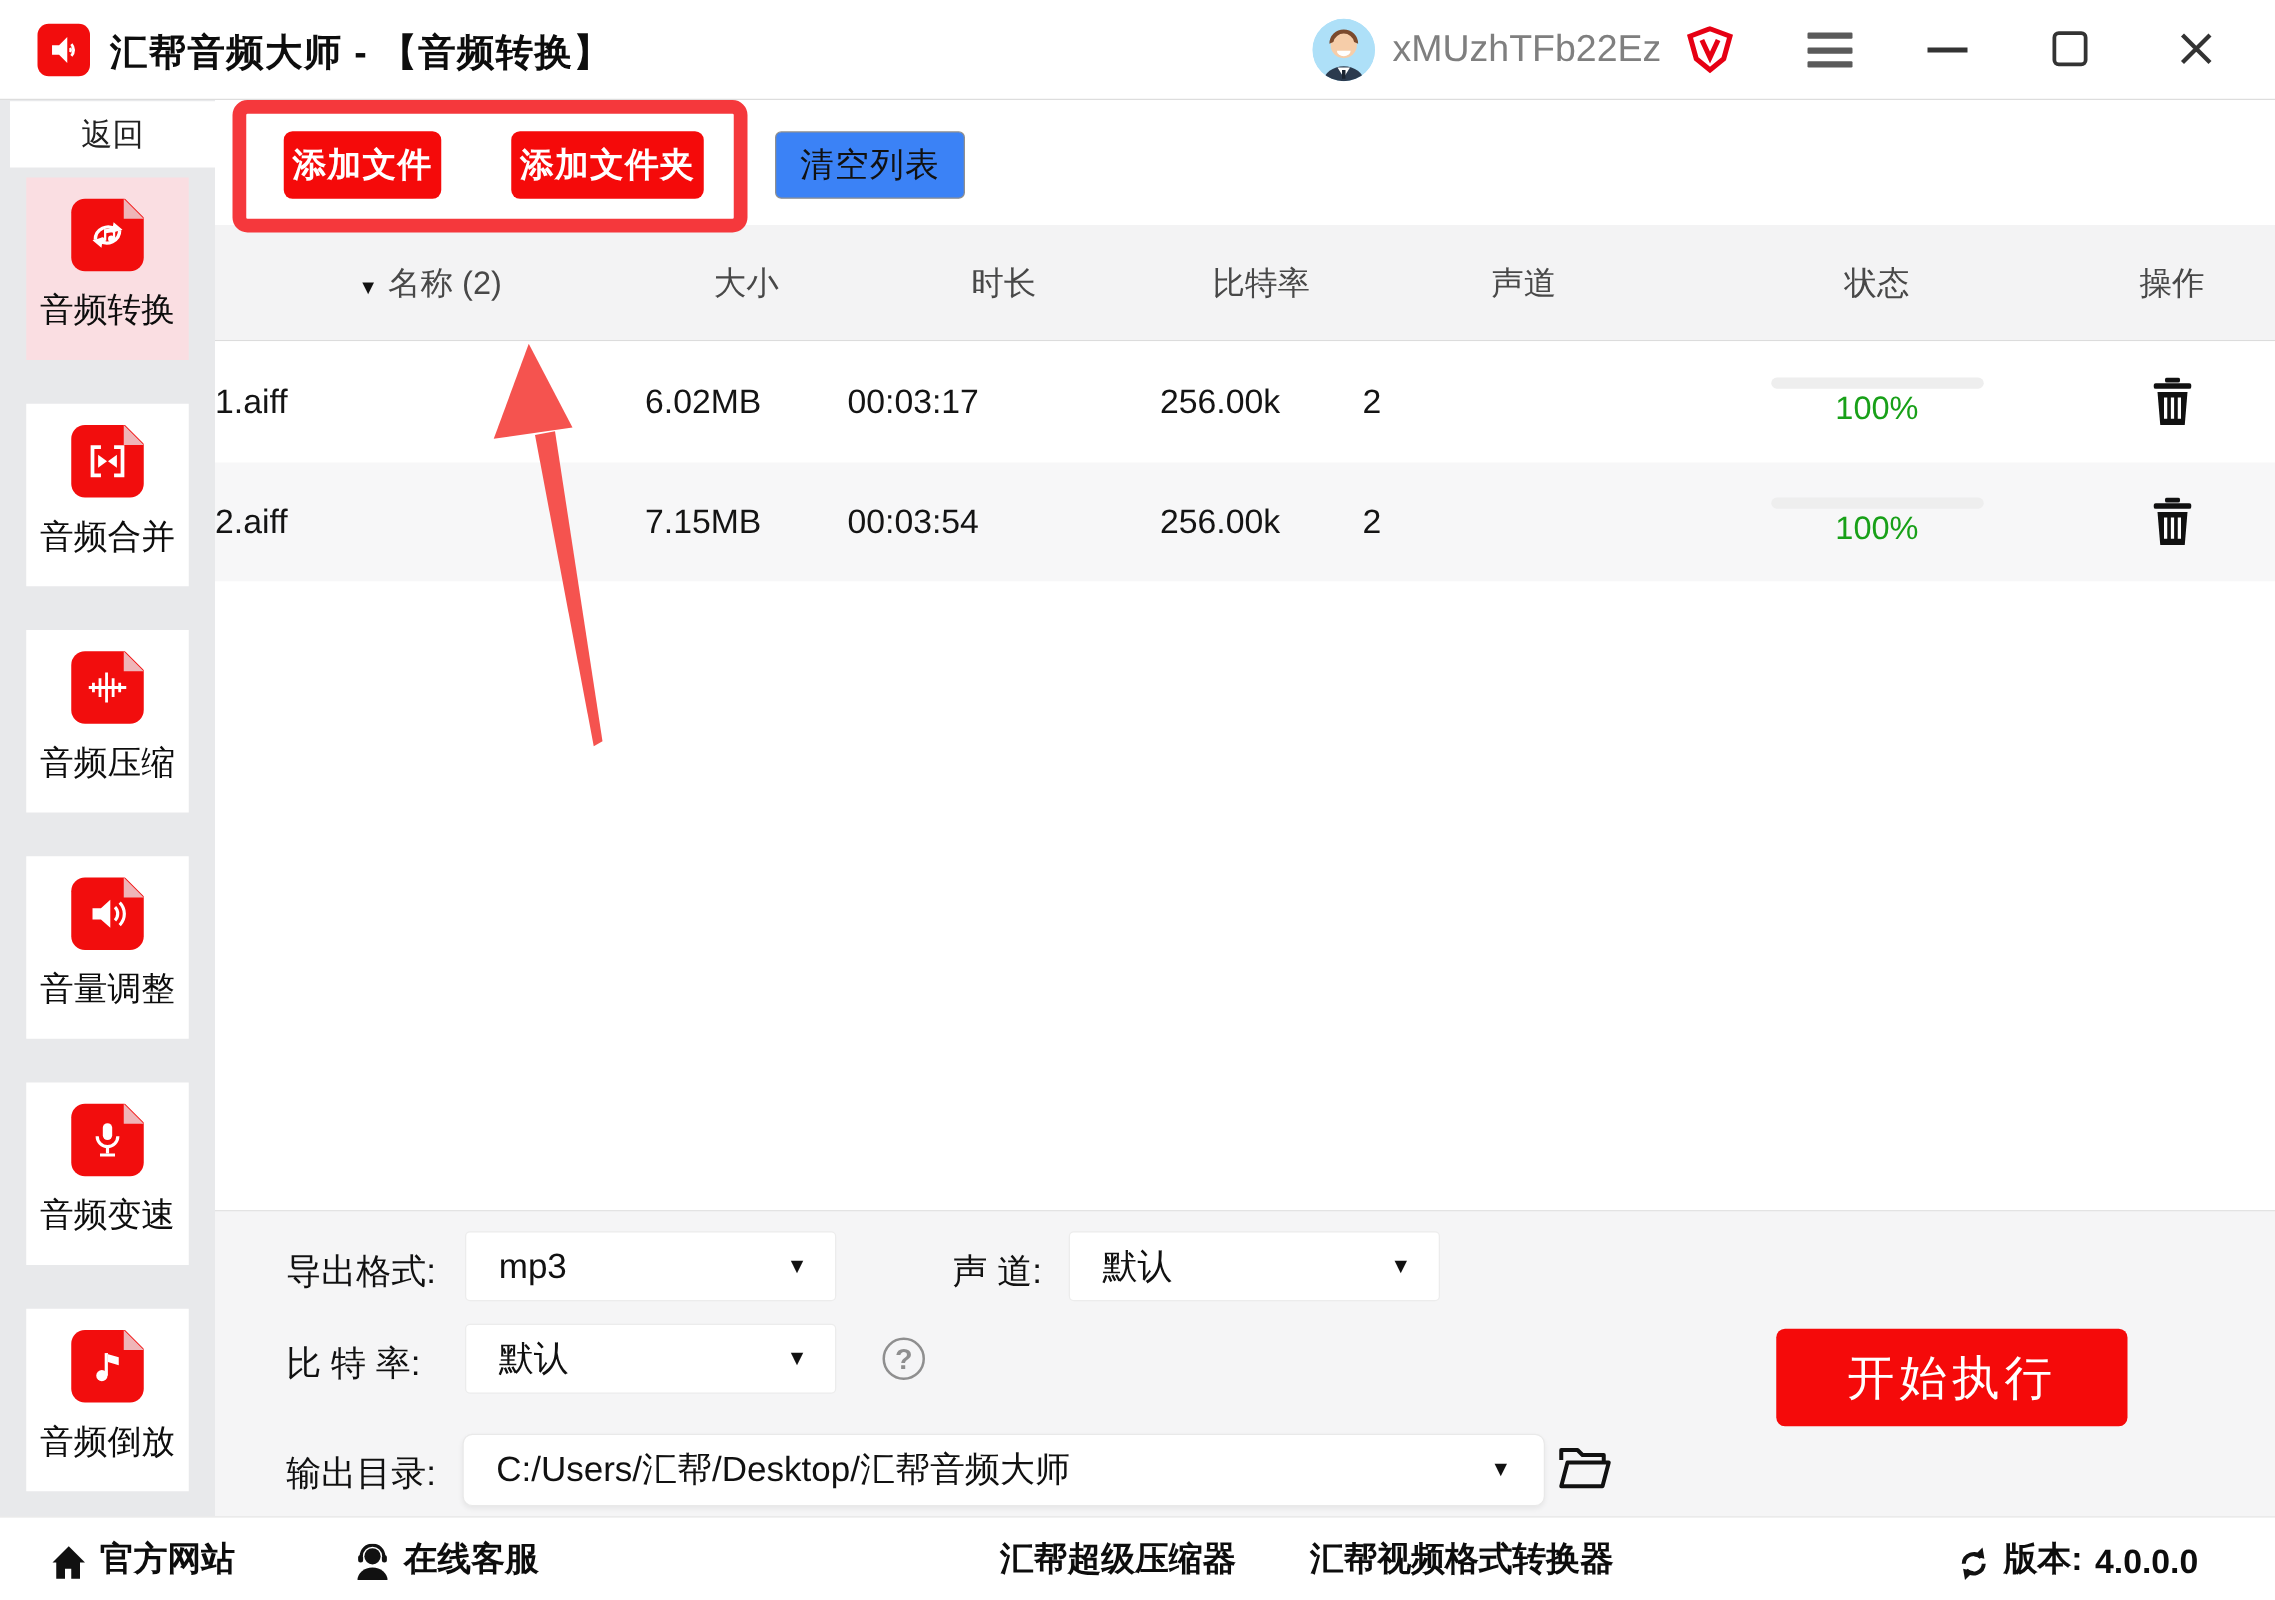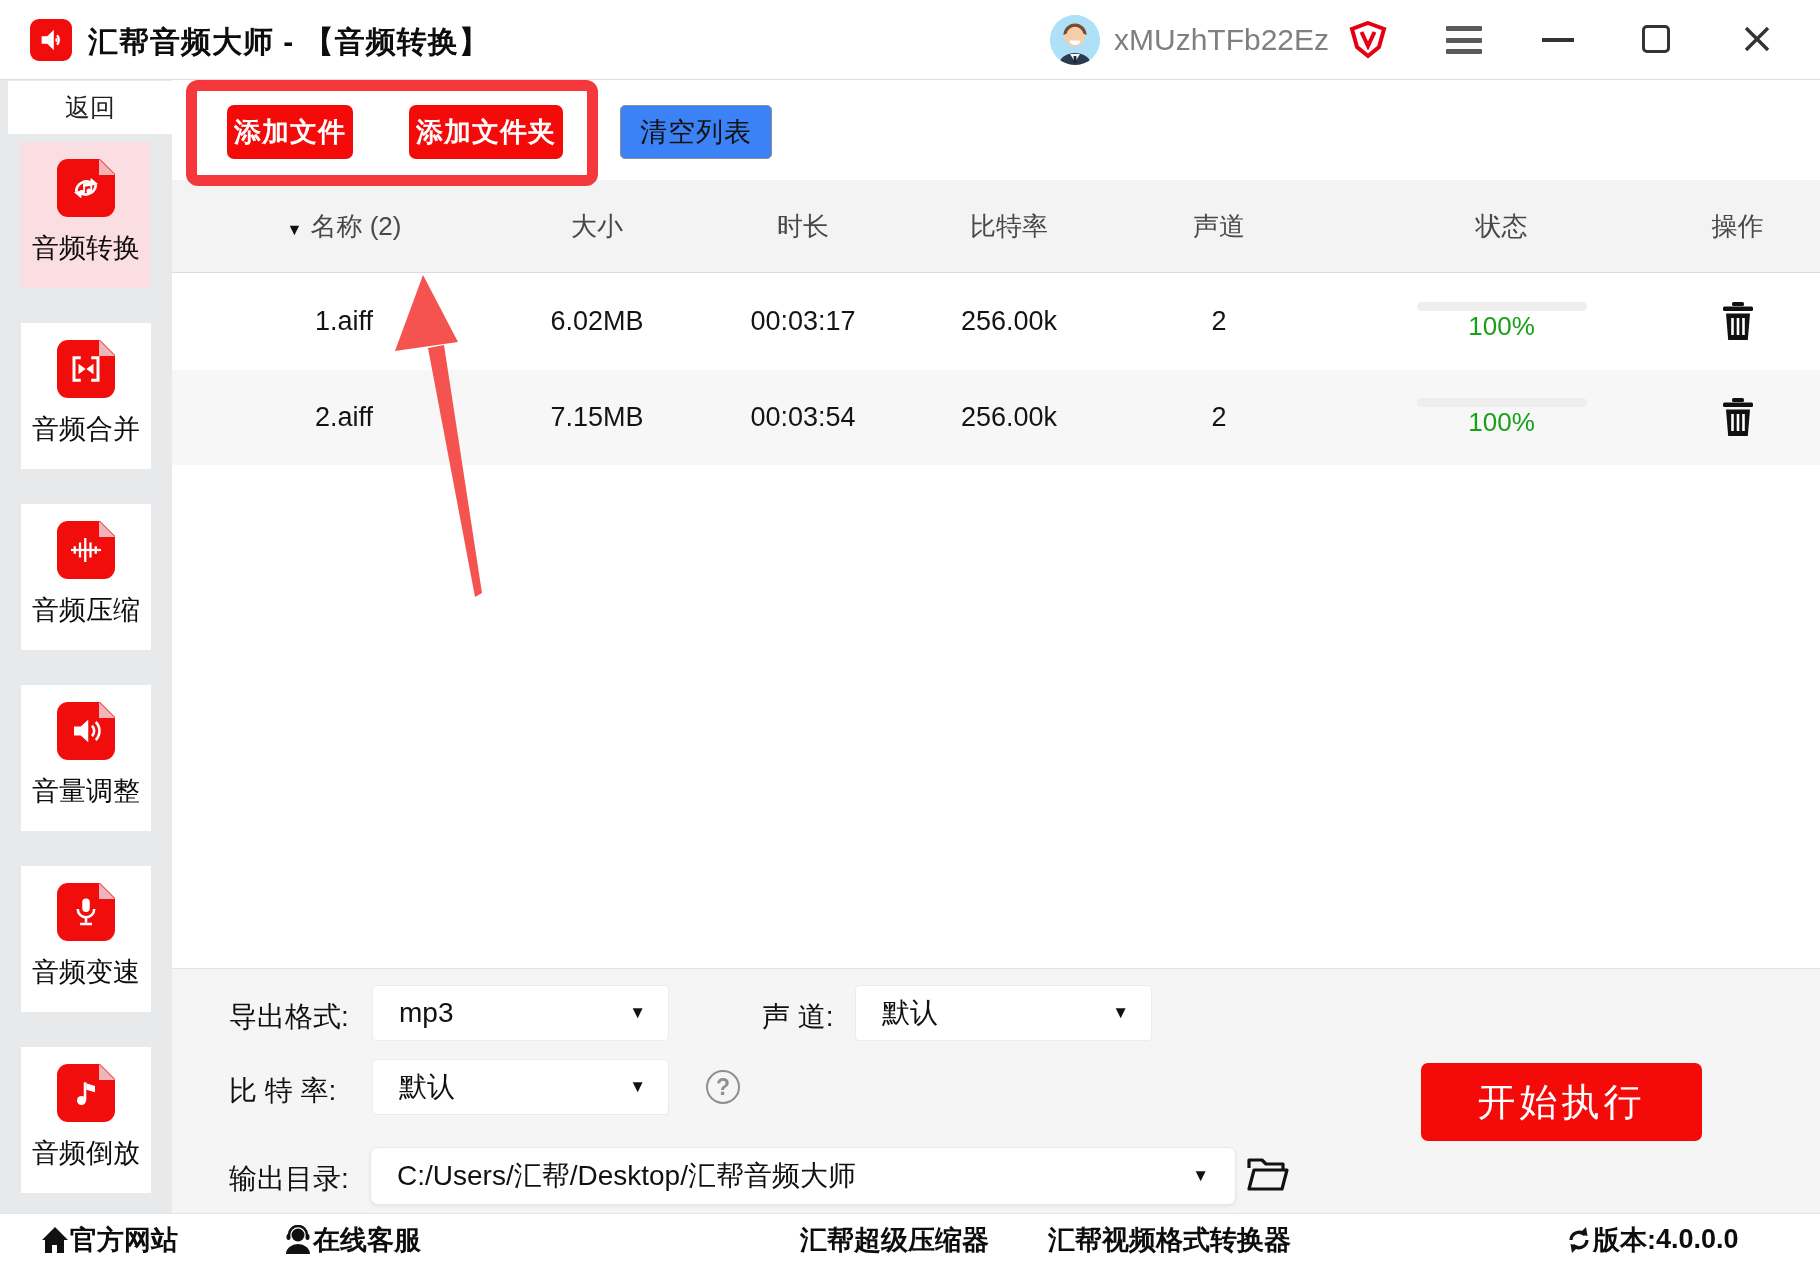--- a/index.html
+++ b/index.html
@@ -50,21 +50,21 @@
   .annotation-arrow { position:absolute; left:0; top:0; width:400px; height:560px;
     pointer-events:none; z-index:21; }
 
   
   .trow { display:grid; grid-template-columns:344px 162px 250px 162px 258px 307px 165px; align-items:center; }
   .thead { position:absolute; left:0; top:100px; width:1648px; height:93px; background:#f3f3f4;
     border-bottom:1px solid #dcdcdc; font-size:26px; color:#484848; }
   .thead .cell { text-align:center; }
   .sort-caret { font-size:16px; color:#111; margin-right:8px; }
   .data-row { position:absolute; left:0; width:1648px; height:97px; font-size:27px; font-weight:500; color:#141414; }
-  .data-row .cell { text-align:center; }
+  .data-row .cell { text-align:left; }
   .row-0 { top:193px; background:#fff; }
   .row-1 { top:290px; height:95px; background:#f7f7f8; }
   .status-cell { display:flex; align-items:center; justify-content:center;flex-direction:column; }
   .pbar { width:170px; height:9px; background:#eee; border-radius:5px; overflow:hidden; }
   .pbar .fill { height:100%; width:100%; background:#e1195f; border-radius:5px; }
   .ppct { font-size:26px; color:#18a018; font-weight:500; }
   .trash-btn { background:none; border:none; width:40px; height:40px; margin:0 auto; display:block; }
 
   
   .settings { position:absolute; left:0; top:888px; width:1648px; height:245px; background:#f5f5f6;
@@ -78,21 +78,21 @@
   .out-input { position:absolute; left:198px; top:178px; width:866px; height:58px; background:#fff;
     border:1px solid #e9e9e9; border-radius:8px; box-shadow:0 2px 4px rgba(0,0,0,.06);
     display:flex; align-items:center; justify-content:space-between; padding:0 26px; font-size:28px; }
   .folder-btn { position:absolute; left:1072px; top:184px; width:46px; height:44px; background:none; border:none; }
   .start-btn { position:absolute; left:1249px; top:94px; width:281px; height:78px; background:#f50a0a; border:none;
     border-radius:7px; color:#fff; font-size:38px; font-family:inherit; letter-spacing:4px;text-align:center; }
 
   
   .statusbar { position:absolute; left:0; top:1213px; width:1820px; height:67px; background:#fff;
     border-top:1px solid #e4e4e4; font-size:27px; font-weight:600; color:#0d0d0d; }
-  .sb-item { position:absolute; top:0; height:51px; display:flex; align-items:center; }
+  .sb-item { position:absolute; top:0; height:51px; display:flex; align-items:flex-end; gap:10px; }
 </style>
 </head>
 <body>
 
 <div class="titlebar">
   <div class="app-icon">
     <svg width="30" height="30" viewBox="0 0 32 32">
       <polygon points="6,12 12,12 19,5 19,27 12,20 6,20" fill="#fff"></polygon>
       <path d="M22.5 11 a7.5 7.5 0 0 1 0 10" stroke="#fff" stroke-width="2.4" fill="none"></path>
       <path d="M21.5 14.2 a4 4 0 0 1 0 3.6" stroke="#fff" stroke-width="2.2" fill="none"></path>

